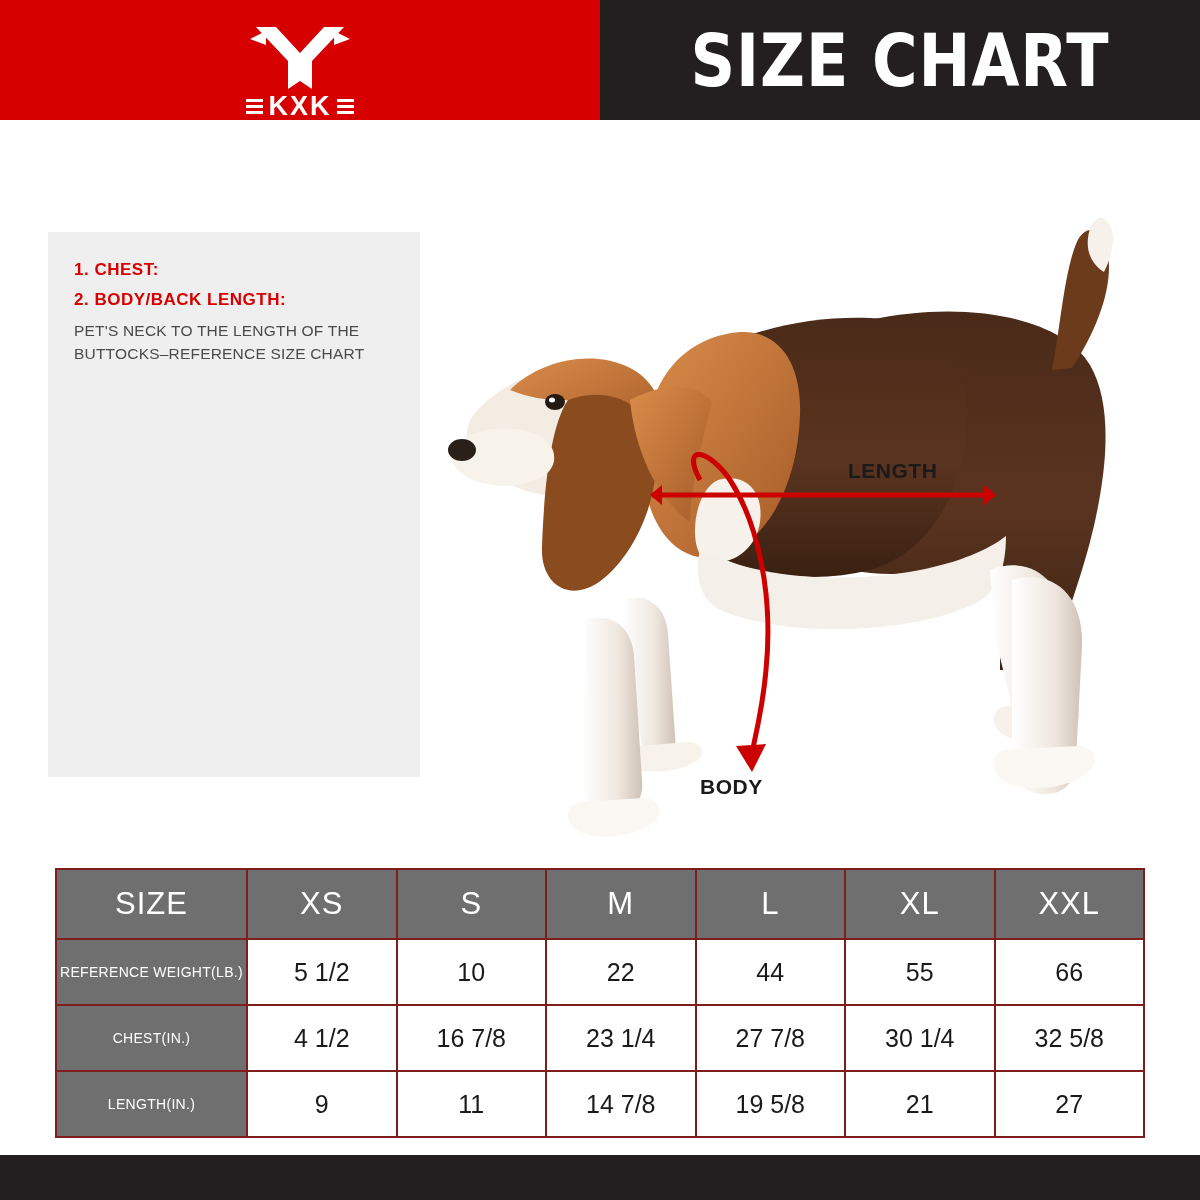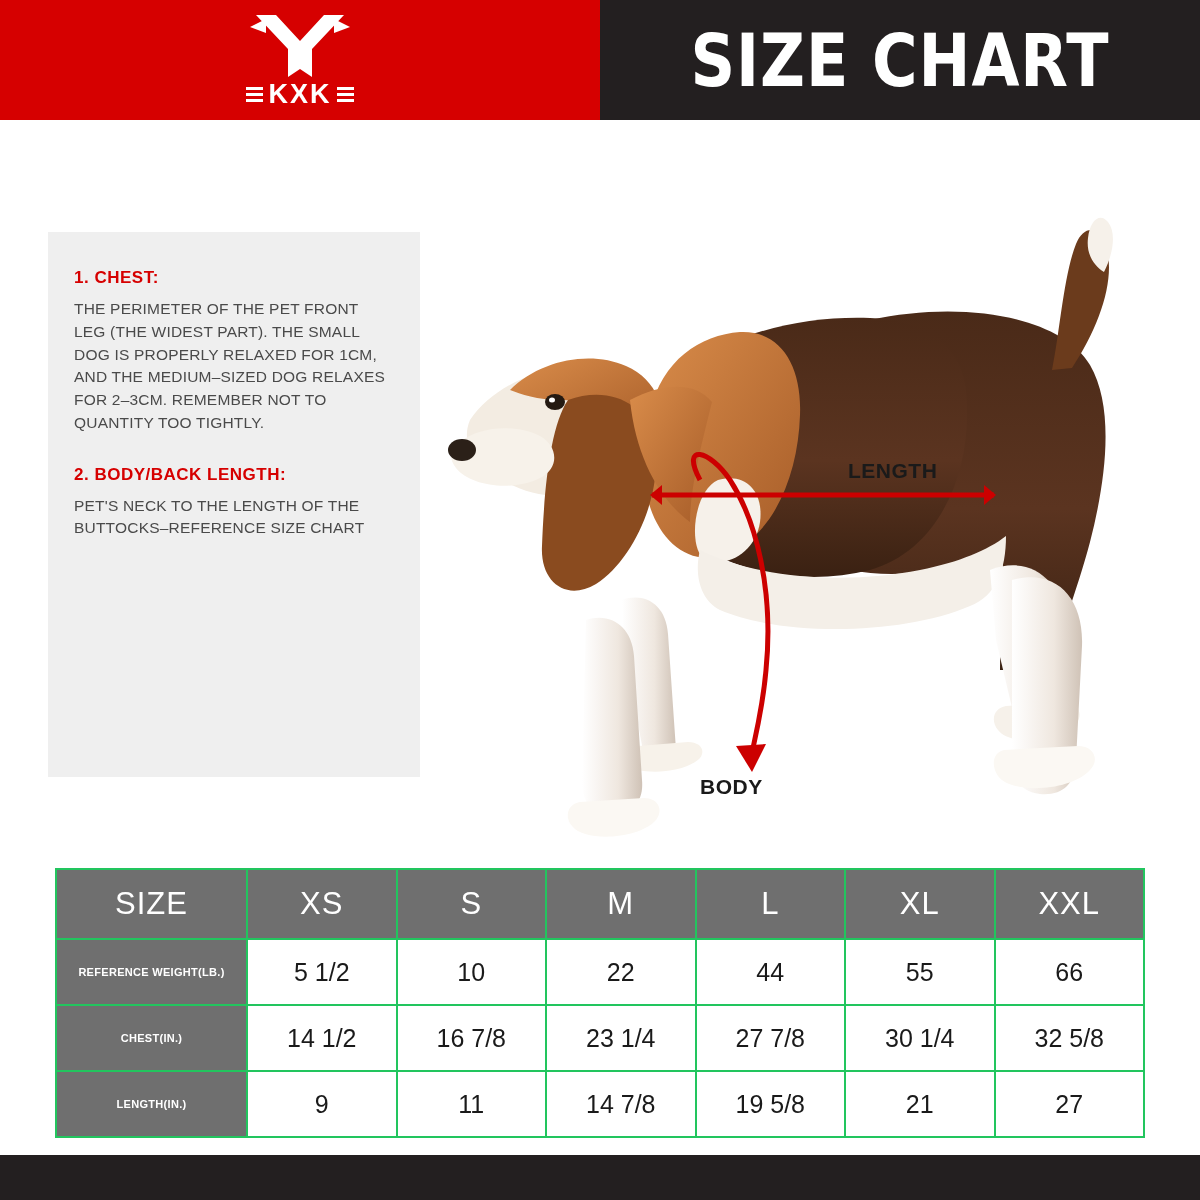--- a/index.html
+++ b/index.html
@@ -19,21 +19,21 @@
   .header {
     display: flex;
     width: 1200px;
     height: 120px;
   }
   .header-left {
     background: #d60000;
     width: 600px;
     height: 120px;
     display: flex;
-    align-items: center;
+    align-items: flex-end;
     justify-content: center;
   }
   .brand-logo {
     display: flex;
     flex-direction: column;
     align-items: center;
     justify-content: center;
   }
   .brand-mark {
     width: 108px;
@@ -86,21 +86,21 @@
     height: 740px;
   }
 
   .info-panel {
     position: absolute;
     left: 48px;
     top: 112px;
     width: 372px;
     height: 545px;
     background: #efefef;
-    padding: 36px 26px 0 26px;
+    padding: 28px 26px 0 26px;
     box-sizing: border-box;
   }
   .info-title {
     color: #d60000;
     font-size: 17px;
     font-weight: bold;
     letter-spacing: 0.5px;
     margin-bottom: 10px;
   }
   .info-body {
@@ -147,38 +147,38 @@
     left: 55px;
     top: 868px;
     width: 1090px;
   }
   table.size-table {
     border-collapse: collapse;
     width: 1090px;
     table-layout: fixed;
   }
   table.size-table th, table.size-table td {
-    border: 2px solid #22c55e;
+    border: 2px solid #7f1d1d;
     text-align: center;
     font-family: "Liberation Sans", sans-serif;
   }
   .hdr-row th {
     background: #6f6f6f;
     color: #ffffff;
     font-size: 31px;
     height: 60px;
     font-weight: normal;
     letter-spacing: 1px;
   }
   .row-label {
     background: #6f6f6f;
     color: #ffffff;
-    font-size: 11px;
+    font-size: 14px;
     width: 185px;
-    font-weight: bold;
+    font-weight: normal;
     letter-spacing: 0.3px;
     line-height: 1.15;
     padding: 4px 2px;
   }
   .size-table td.val {
     background: #ffffff;
     color: #1a1a1a;
     font-size: 25px;
     height: 62px;
   }
@@ -227,21 +227,20 @@
     <div class="header-title">SIZE CHART</div>
   </div>
 </div>
 
 <div class="main">
 
   <div class="info-panel">
 
     <div class="info-block">
       <div class="info-title">1. CHEST:</div>
-      <div class="info-body">THE PERIMETER OF THE PET FRONT LEG (THE WIDEST PART). THE SMALL DOG IS PROPERLY RELAXED FOR 1CM, AND THE MEDIUM–SIZED DOG RELAXES FOR 2–3CM. REMEMBER NOT TO QUANTITY TOO TIGHTLY.</div>
     </div>
 
     <div class="info-block">
       <div class="info-title">2. BODY/BACK LENGTH:</div>
       <div class="info-body">PET'S NECK TO THE LENGTH OF THE BUTTOCKS–REFERENCE SIZE CHART</div>
     </div>
 
     <div class="info-block">
     </div>
   </div>
@@ -363,21 +362,21 @@
         <td class="row-label">REFERENCE WEIGHT(LB.)</td>
         <td class="val">5 1/2</td>
         <td class="val">10</td>
         <td class="val">22</td>
         <td class="val">44</td>
         <td class="val">55</td>
         <td class="val">66</td>
       </tr>
       <tr>
         <td class="row-label">CHEST(IN.)</td>
-        <td class="val">14 1/2</td>
+        <td class="val">4 1/2</td>
         <td class="val">16 7/8</td>
         <td class="val">23 1/4</td>
         <td class="val">27 7/8</td>
         <td class="val">30 1/4</td>
         <td class="val">32 5/8</td>
       </tr>
       <tr>
         <td class="row-label">LENGTH(IN.)</td>
         <td class="val">9</td>
         <td class="val">11</td>

